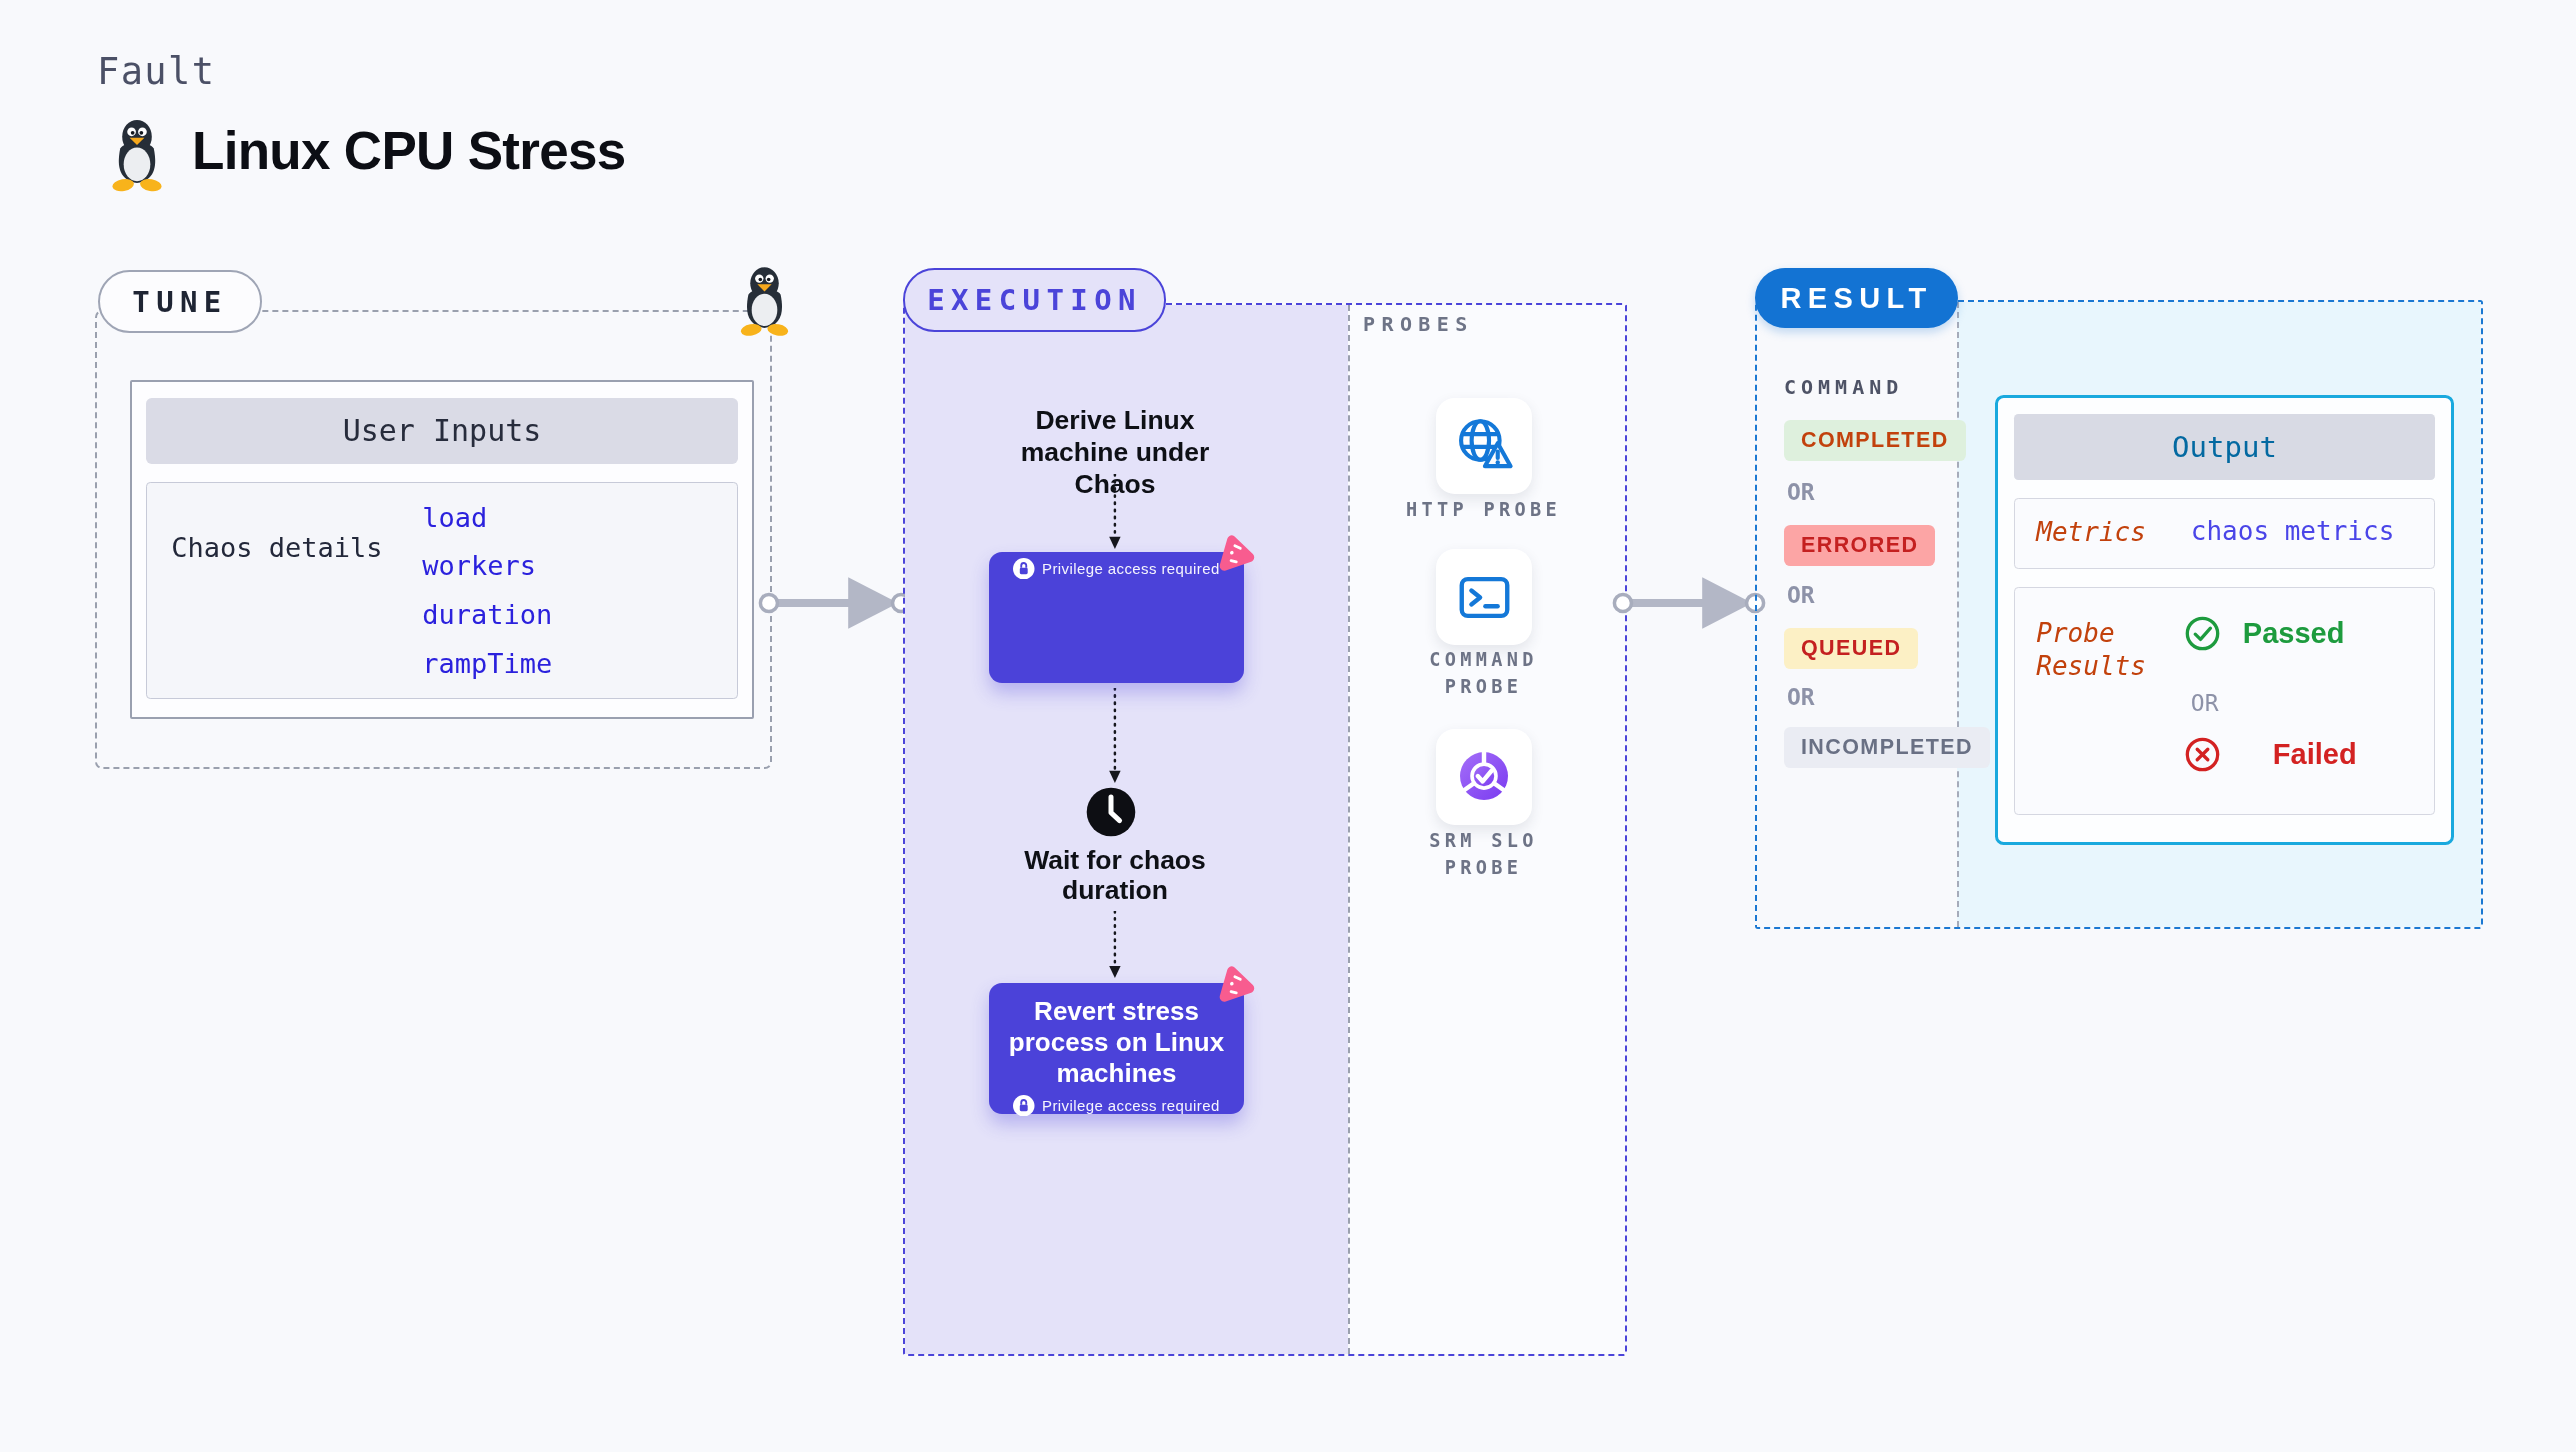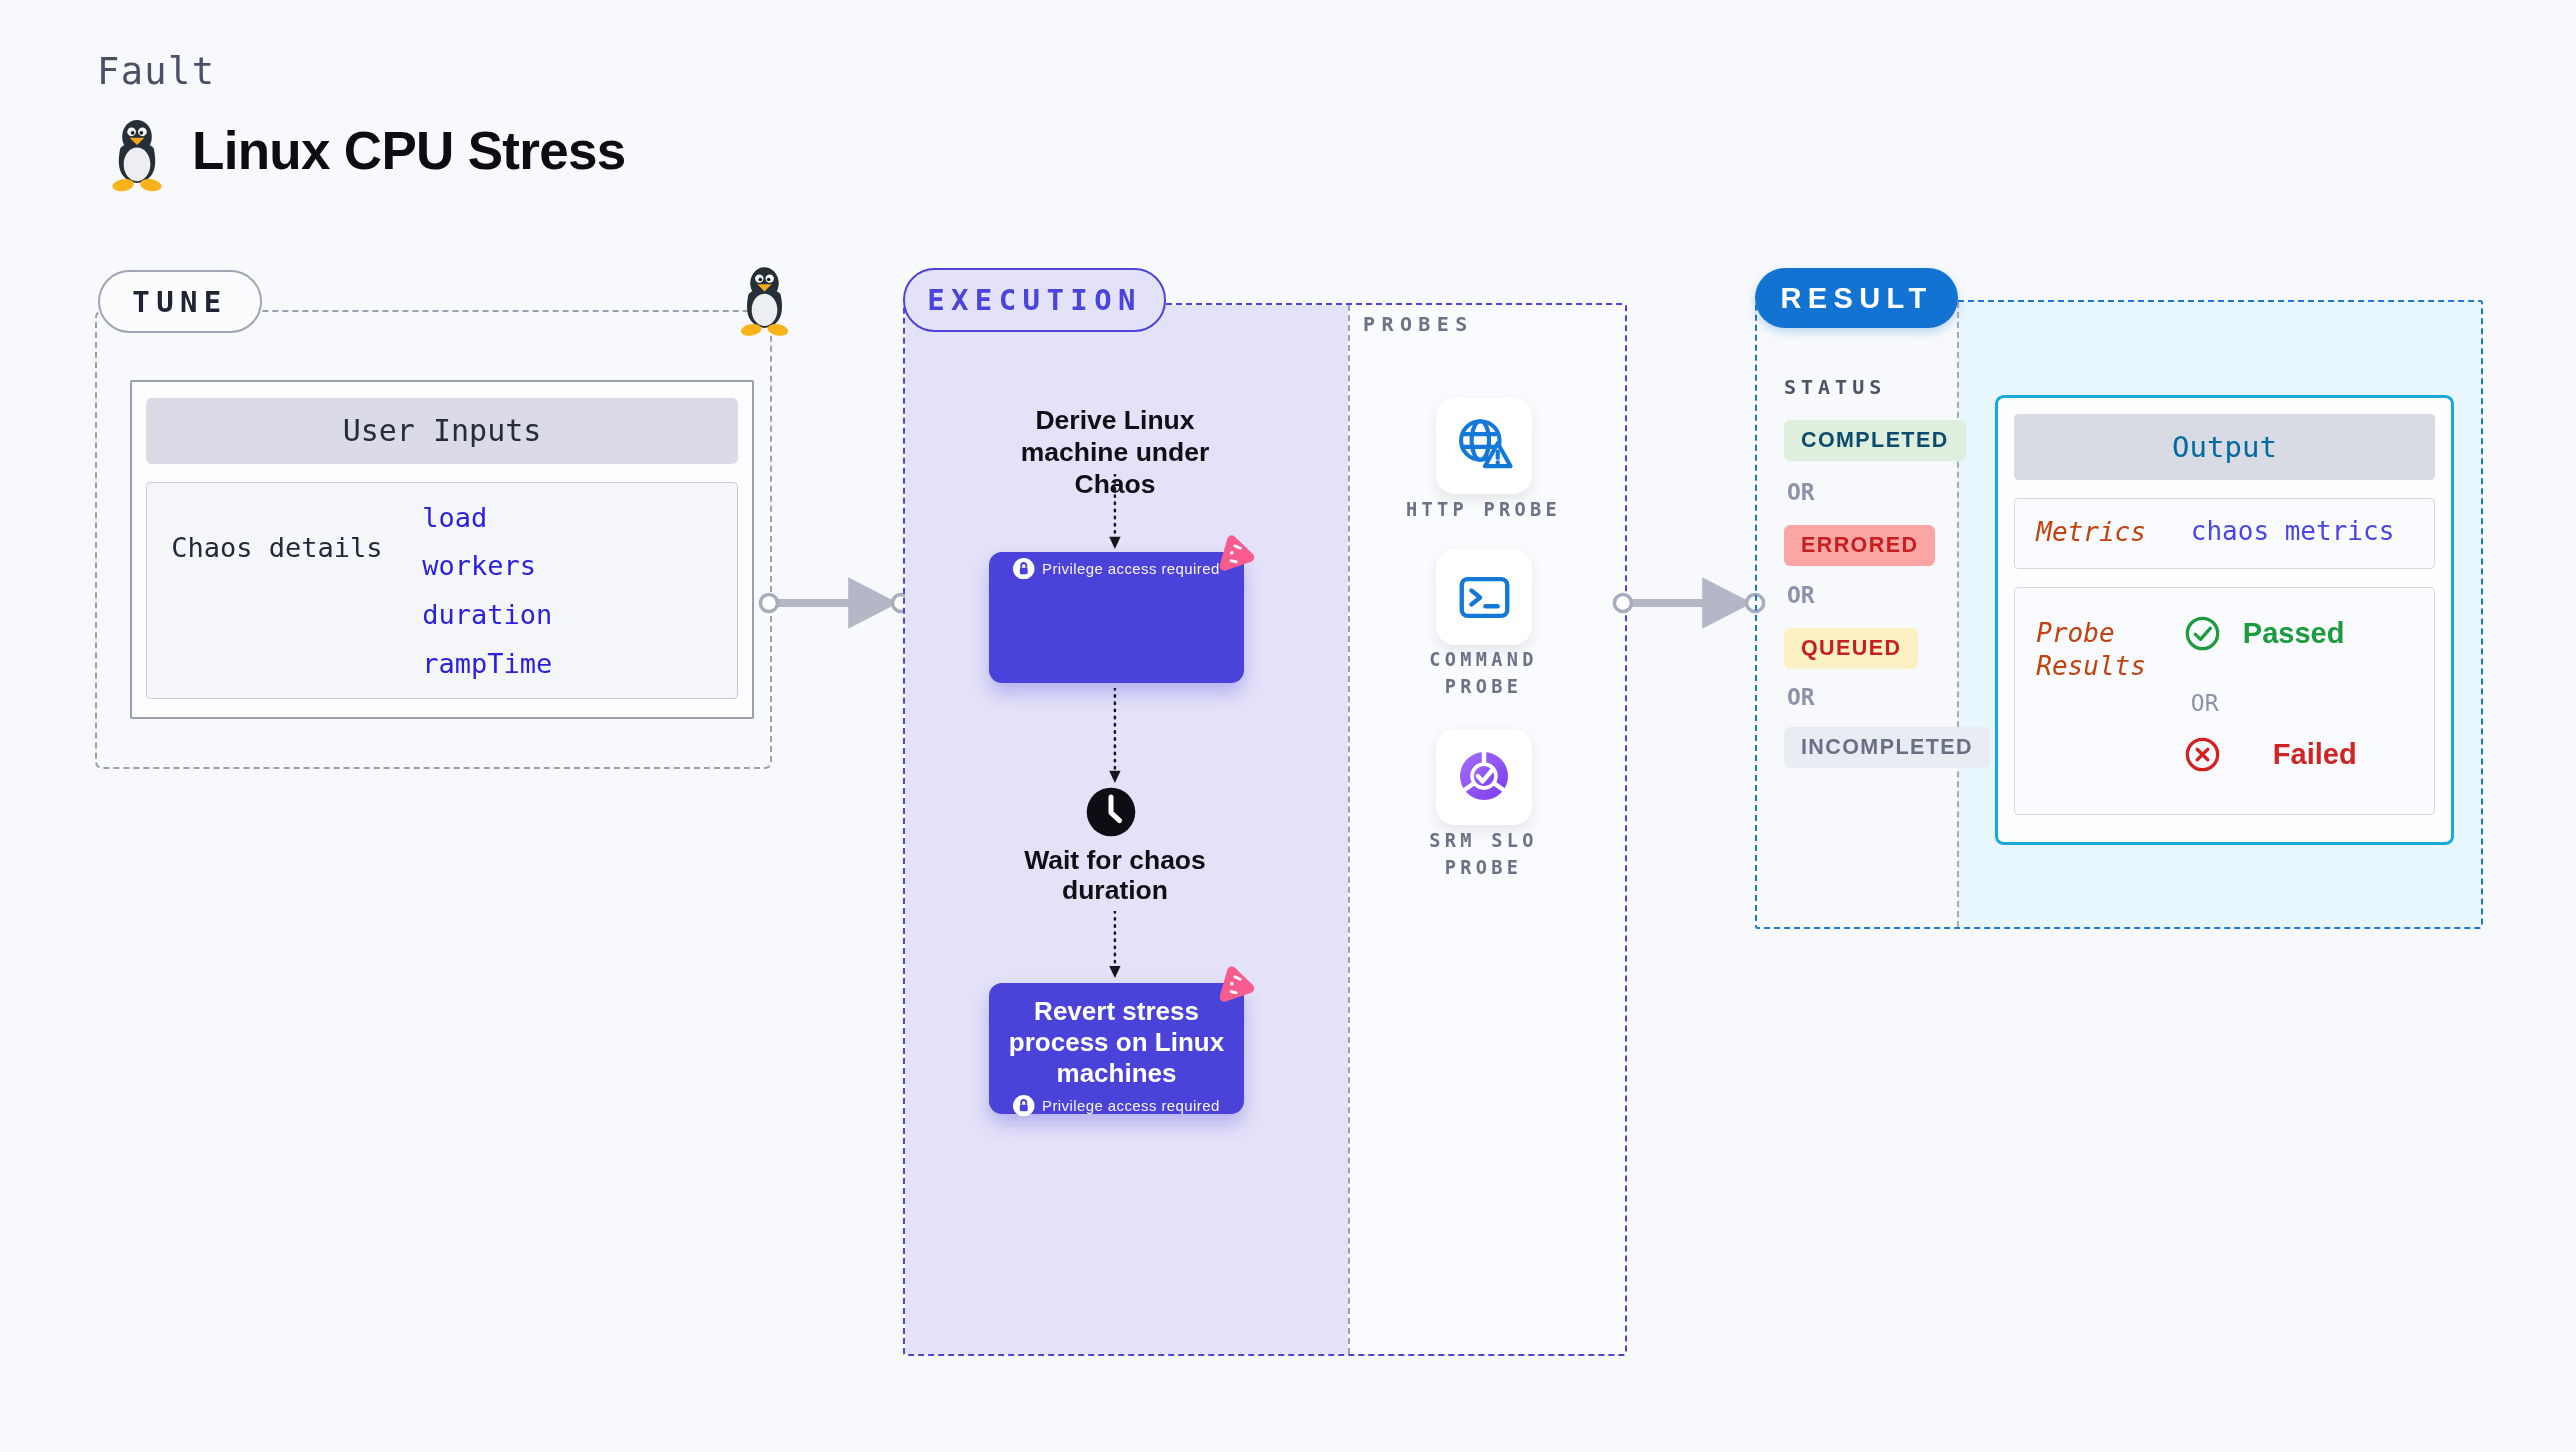--- a/index.html
+++ b/index.html
@@ -54,21 +54,21 @@
   .probe-card{left:1436px;width:96px;height:96px;background:#ffffff;border-radius:18.6px;
               box-shadow:0 5.7px 13px rgba(40,48,70,.10);display:flex;align-items:center;justify-content:center;}
   .probe-label{left:1394px;width:179px;text-align:center;font-size:18.6px;font-weight:700;letter-spacing:4.3px;
                color:#6d7386;font-family:"DejaVu Sans Mono",monospace;line-height:26.5px;}
 
   
   .status-label{left:1784px;top:375px;font-size:20px;font-weight:700;letter-spacing:5px;color:#4e5366;
                 font-family:"DejaVu Sans Mono",monospace;}
   .badge{left:1784px;display:inline-block;padding:7.9px 17px;border-radius:6.4px;font-size:21.5px;font-weight:800;
          letter-spacing:1.4px;}
-  .badge-completed{background:#def0dd;color:#0c4a6e;}
+  .badge-completed{background:#def0dd;color:#c2410c;}
   .badge-errored{background:#fca5a5;color:#c42020;}
   .badge-queued{background:#fcf0c5;color:#c42020;}
   .badge-incompleted{background:#eaecf3;color:#697084;}
   .or-label{left:1787px;font-size:23px;color:#8d92a8;font-family:"DejaVu Sans Mono",monospace;font-weight:700;}
 
   
   .output-box{left:1995px;top:395px;width:453px;height:444px;background:#fdfeff;border:3.6px solid #19a9de;
               border-radius:8.6px;z-index:5;}
   .output-header{left:15.8px;top:15.8px;right:15.8px;height:66px;background:#d8dae4;border-radius:4.3px;
                  display:flex;align-items:center;justify-content:center;font-size:29px;color:#0369a1;}
@@ -251,21 +251,21 @@
   <svg class="abs" style="left:1612px;top:573px" width="154" height="60" viewBox="0 0 215 84">
       <use href="#bigarrow"></use>
     </svg>
 
   <div class="abs result-box">
     <div class="abs result-cyan"></div>
     <div class="abs result-sep"></div>
   </div>
   <div class="abs pill pill-result">RESULT</div>
 
-  <div class="abs status-label">STATUS</div>
+  <div class="abs status-label">COMMAND</div>
   <div class="abs badge badge-completed" style="top:420px">COMPLETED</div>
   <div class="abs or-label" style="top:479px">OR</div>
   <div class="abs badge badge-errored" style="top:525px">ERRORED</div>
   <div class="abs or-label" style="top:582px">OR</div>
   <div class="abs badge badge-queued" style="top:628px">QUEUED</div>
   <div class="abs or-label" style="top:684px">OR</div>
   <div class="abs badge badge-incompleted" style="top:727px">INCOMPLETED</div>
 
   <div class="abs output-box">
     <div class="abs output-header mono">Output</div>

